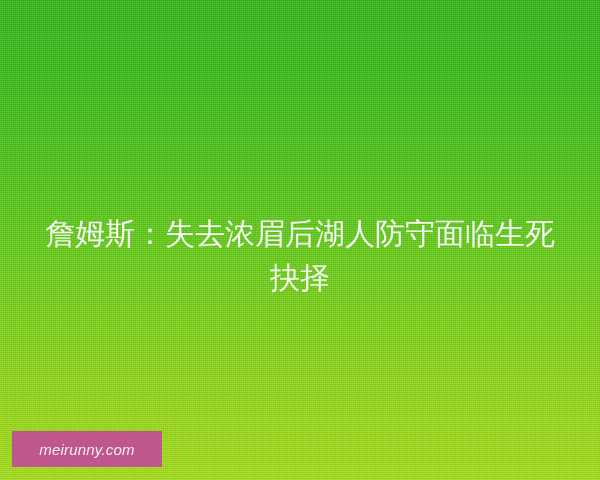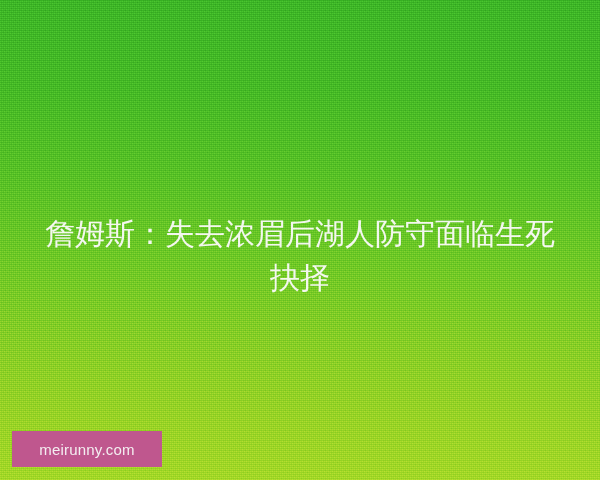--- a/index.html
+++ b/index.html
@@ -70,20 +70,21 @@
     position: absolute;
     left: 12px;
     top: 431px;
     width: 150px;
     height: 36px;
     background: #bf578e;
     z-index: 3;
     display: flex;
     align-items: center;
     justify-content: center;
+    font-style: italic;
   }
 
   .watermark-label {
     font-family: "Liberation Sans", "DejaVu Sans", sans-serif;
     font-size: 15px;
     line-height: 1;
     font-weight: 400;
     color: #f4eef1;
     letter-spacing: 0.2px;
     white-space: nowrap;

